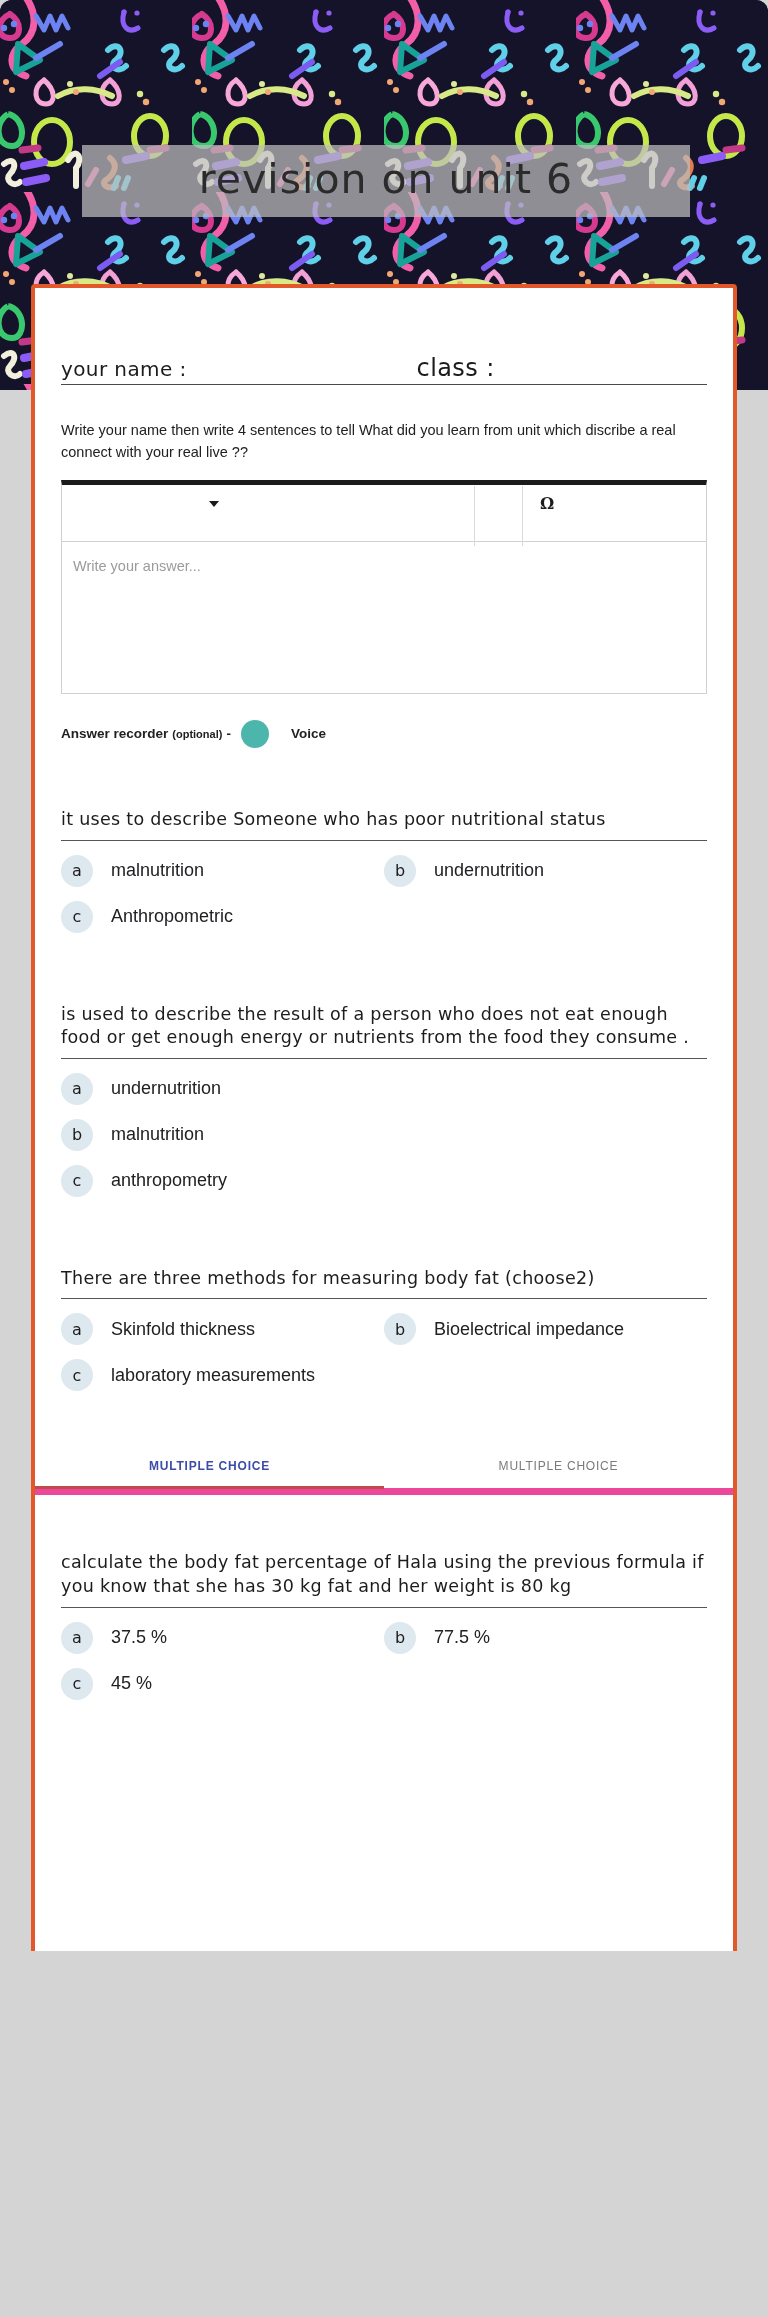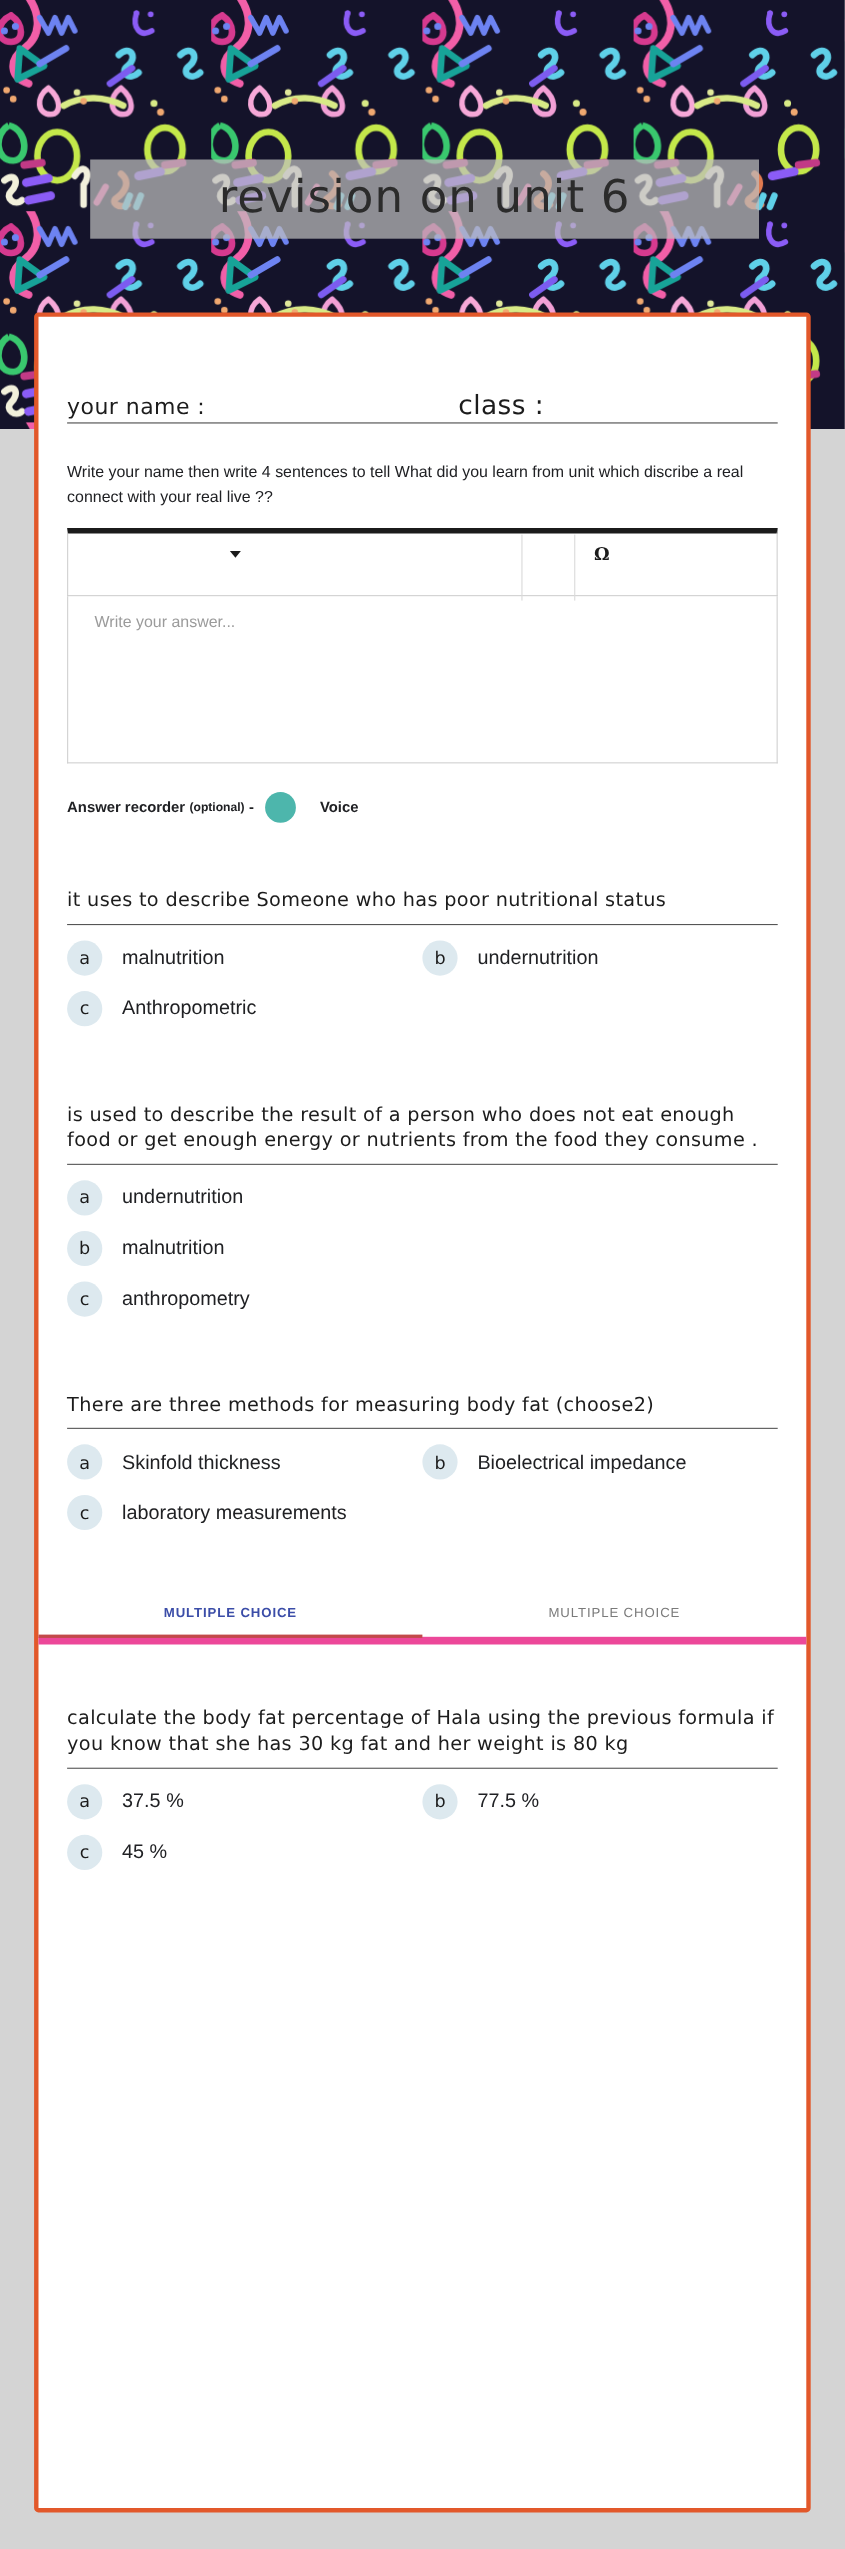--- a/index.html
+++ b/index.html
@@ -6,23 +6,24 @@
 
   html, body {
     width: 768px;
     background: #d4d4d4;
     font-family: "Liberation Sans", sans-serif;
   }
 
   #page {
     position: relative;
     width: 768px;
-    height: 2317px;
+    height: 1951px;
     overflow: hidden;
     background: #d4d4d4;
+    border-radius: 12px;
   }
 
   
   .banner {
     position: absolute;
     top: 0; left: 0;
     width: 768px;
     height: 390px;
     background: #14132a;
     overflow: hidden;
@@ -141,21 +142,21 @@
     font-weight: bold;
     font-size: 16px;
     color: #1b1b1b;
   }
 
   
   .answer-box {
     border: 1px solid #d0d0d0;
     border-top: none;
     height: 152px;
-    padding: 16px 24px;
+    padding: 16px 11px;
   }
   .answer-placeholder {
     font-size: 14.5px;
     color: #9b9b9b;
   }
 
   
   .recorder {
     display: flex;
     align-items: center;

